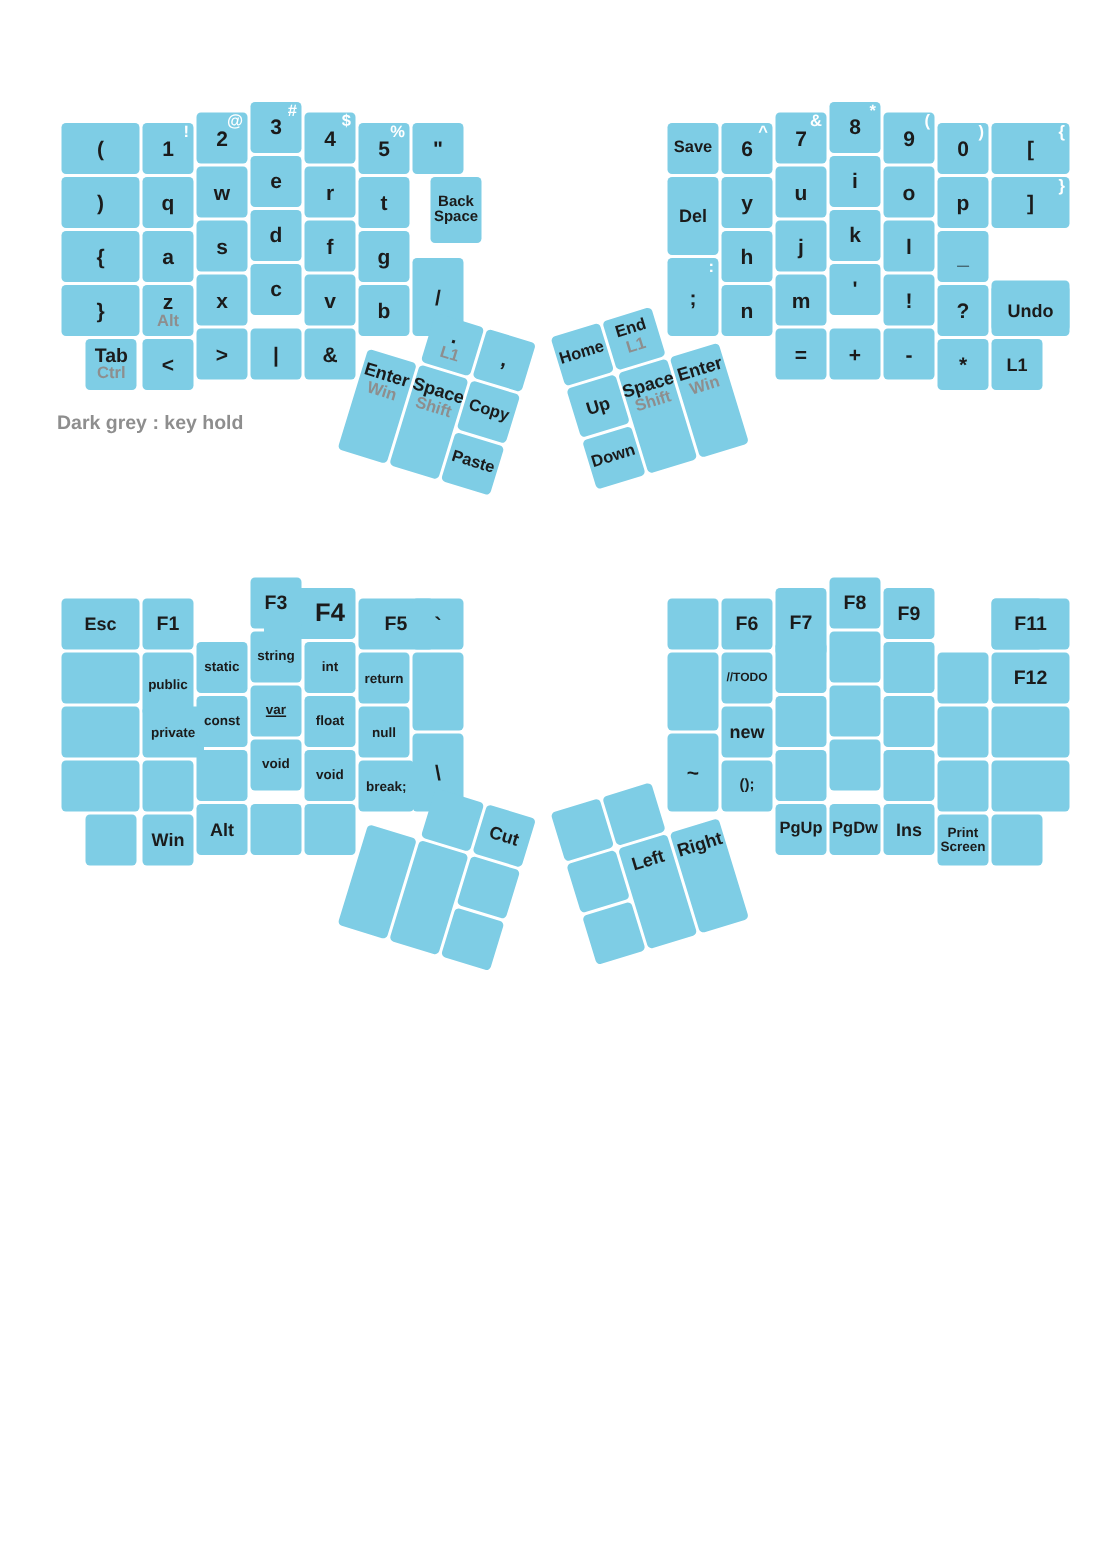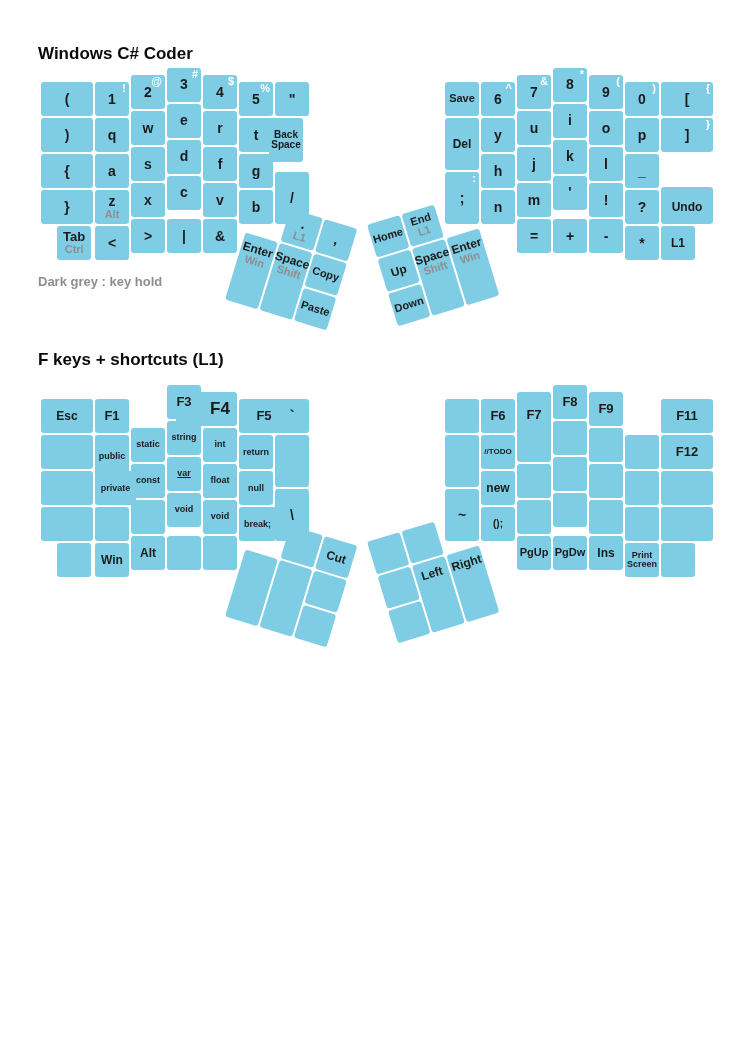--- a/index.html
+++ b/index.html
@@ -12,39 +12,37 @@
        font-weight:bold;color:#1b1b1b;line-height:1.08;white-space:pre-line;text-align:center;}
   .key .main{display:block;}
   .key .hold{display:block;color:#8e8e8e;font-size:11px;margin-top:0px;}
   .key .shift{position:absolute;top:0px;right:3px;color:#ffffff;font-size:11px;line-height:1.1;}
   .key.tall2{justify-content:flex-start;padding-top:7px;}
 </style>
 </head>
 <body>
 
 <div class="sheet">
-  <h1 class="sheet-title" style="top:44px;">Windows C# Coder</h1>
   <div class="note" style="top:274px;">Dark grey : key hold</div>
-  <h1 class="sheet-title" style="top:350px;">F keys + shortcuts (L1)</h1>
   <div id="keys-root">
       <div style="position: absolute; left: 41px; top: 68px;">
         <div class="key" style="left: 0px; top: 14.4px; width: 52px; height: 34px; font-size: 14px;"><span class="main">(</span></div>
         <div class="key" style="left: 54px; top: 14.4px; width: 34px; height: 34px; font-size: 14px;"><span class="shift">!</span><span class="main">1</span></div>
         <div class="key" style="left: 90px; top: 7.2px; width: 34px; height: 34px; font-size: 14px;"><span class="shift">@</span><span class="main">2</span></div>
         <div class="key" style="left: 126px; top: 0px; width: 34px; height: 34px; font-size: 14px;"><span class="shift">#</span><span class="main">3</span></div>
         <div class="key" style="left: 162px; top: 7.2px; width: 34px; height: 34px; font-size: 14px;"><span class="shift">$</span><span class="main">4</span></div>
         <div class="key" style="left: 198px; top: 14.4px; width: 34px; height: 34px; font-size: 14px;"><span class="shift">%</span><span class="main">5</span></div>
         <div class="key" style="left: 234px; top: 14.4px; width: 34px; height: 34px; font-size: 14px;"><span class="main">"</span></div>
         <div class="key" style="left: 0px; top: 50.4px; width: 52px; height: 34px; font-size: 14px;"><span class="main">)</span></div>
         <div class="key" style="left: 54px; top: 50.4px; width: 34px; height: 34px; font-size: 14px;"><span class="main">q</span></div>
         <div class="key" style="left: 90px; top: 43.2px; width: 34px; height: 34px; font-size: 14px;"><span class="main">w</span></div>
         <div class="key" style="left: 126px; top: 36px; width: 34px; height: 34px; font-size: 14px;"><span class="main">e</span></div>
         <div class="key" style="left: 162px; top: 43.2px; width: 34px; height: 34px; font-size: 14px;"><span class="main">r</span></div>
         <div class="key" style="left: 198px; top: 50.4px; width: 34px; height: 34px; font-size: 14px;"><span class="main">t</span></div>
-        <div class="key" style="left: 228px; top: 50.4px; width: 34px; height: 44px; font-size: 10px;"><span class="main">Back
+        <div class="key" style="left: 246px; top: 50.4px; width: 34px; height: 44px; font-size: 10px;"><span class="main">Back
 Space</span></div>
         <div class="key" style="left: 0px; top: 86.4px; width: 52px; height: 34px; font-size: 14px;"><span class="main">{</span></div>
         <div class="key" style="left: 54px; top: 86.4px; width: 34px; height: 34px; font-size: 14px;"><span class="main">a</span></div>
         <div class="key" style="left: 90px; top: 79.2px; width: 34px; height: 34px; font-size: 14px;"><span class="main">s</span></div>
         <div class="key" style="left: 126px; top: 72px; width: 34px; height: 34px; font-size: 14px;"><span class="main">d</span></div>
         <div class="key" style="left: 162px; top: 79.2px; width: 34px; height: 34px; font-size: 14px;"><span class="main">f</span></div>
         <div class="key" style="left: 198px; top: 86.4px; width: 34px; height: 34px; font-size: 14px;"><span class="main">g</span></div>
         <div class="key" style="left: 0px; top: 122.4px; width: 52px; height: 34px; font-size: 14px;"><span class="main">}</span></div>
         <div class="key" style="left: 54px; top: 122.4px; width: 34px; height: 34px; font-size: 14px;"><span class="main">z</span><span class="hold">Alt</span></div>
         <div class="key" style="left: 90px; top: 115.2px; width: 34px; height: 34px; font-size: 14px;"><span class="main">x</span></div>

